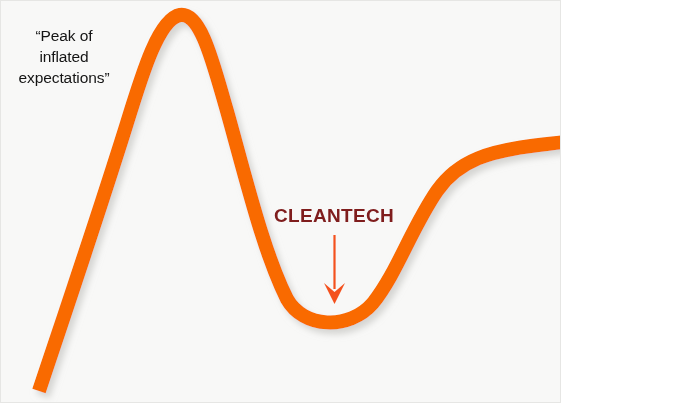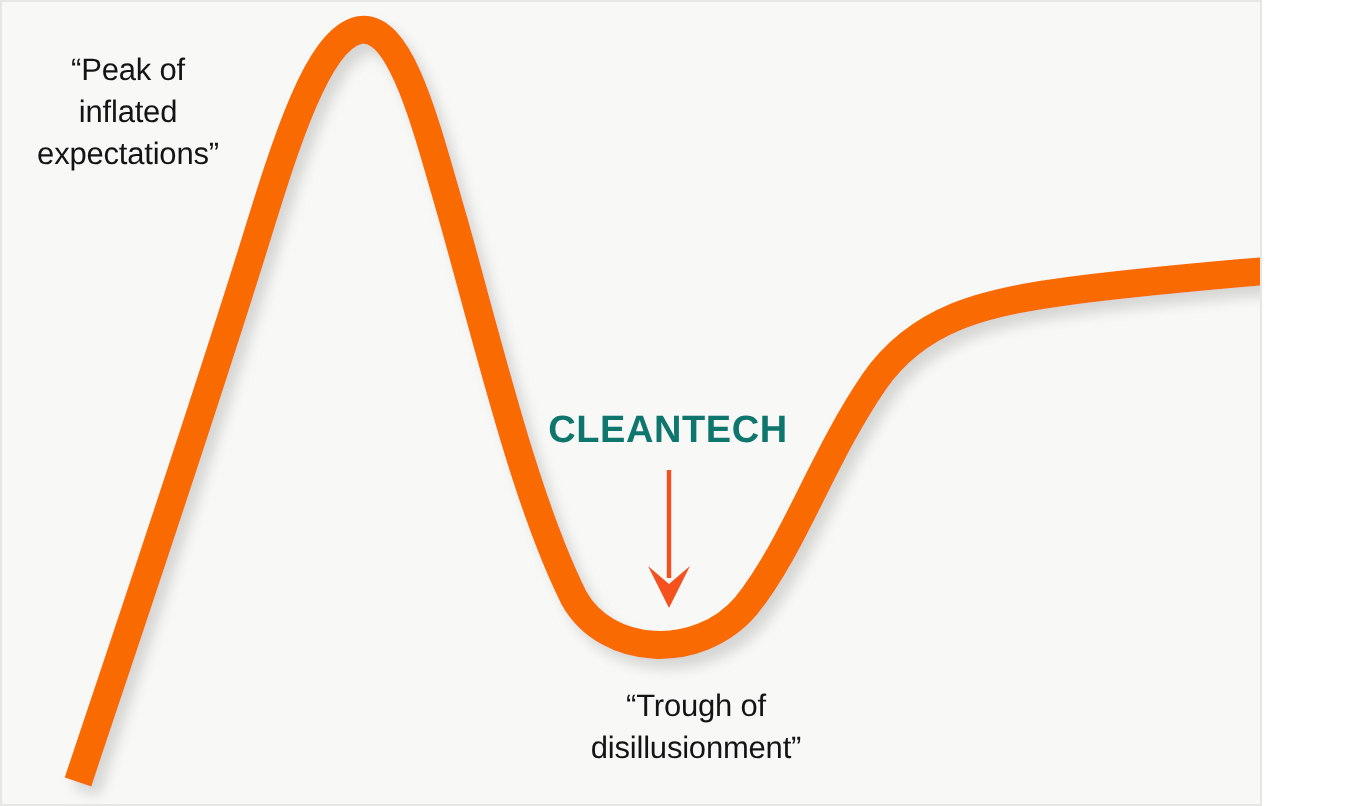--- a/index.html
+++ b/index.html
@@ -2,21 +2,21 @@
 <html><head>
 <meta charset="utf-8">
 <style>
   html, body {
     margin: 0;
     padding: 0;
     background: #ffffff;
   }
   #stage {
     position: relative;
-    width: 631px;
+    width: 561px;
     height: 403px;
     background: #f8f8f7;
     border: 1px solid #e6e6e4;
     box-sizing: border-box;
     overflow: hidden;
     font-family: "Liberation Sans", sans-serif;
   }
   #curve-svg {
     position: absolute;
     left: 0;
@@ -55,21 +55,21 @@
     left: 252px;
     top: 342px;
     width: 190px;
   }
   #label-cleantech {
     position: absolute;
     left: 238px;
     top: 204px;
     width: 190px;
     text-align: center;
-    color: #0f766e;
+    color: #7f1d1d;
     font-family: "Liberation Sans", sans-serif;
     font-size: 19px;
     line-height: 22px;
     font-weight: bold;
     letter-spacing: 0.3px;
   }
 </style>
 </head>
 <body>
 
@@ -92,22 +92,20 @@
              C 458 158, 492 150, 530 145
              C 566 140, 604 137, 637 134"></path>
   </svg>
 
   <div class="label" id="label-peak">“Peak of
 inflated
 expectations”</div>
 
 
 
-  <div class="label" id="label-trough">“Trough of
-disillusionment”</div>
 
   <div id="label-cleantech">CLEANTECH</div>
 
   <svg style="position:absolute;left:318px;top:232px;width:32px;height:76px;" viewBox="0 0 32 76">
     <line x1="15.5" y1="2" x2="15.5" y2="56" stroke="#f4511e" stroke-width="2.2"></line>
     <path d="M 5 50 L 15.5 71 L 26 50 L 15.5 59 Z" fill="#f4511e"></path>
   </svg>
 
 </div>
 

